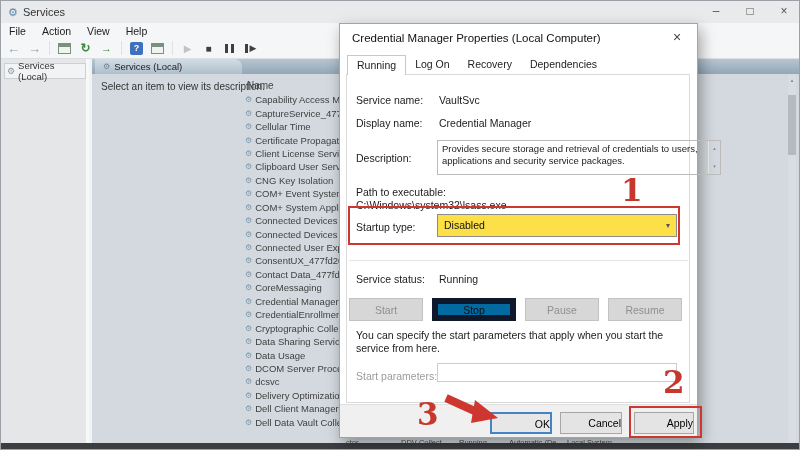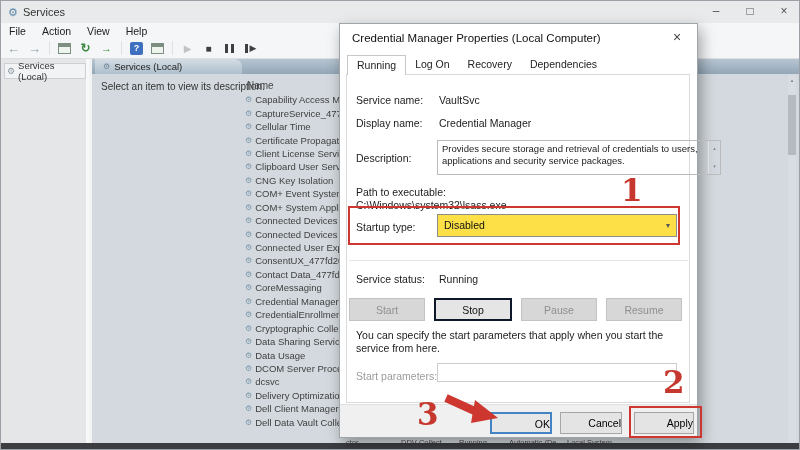--- a/index.html
+++ b/index.html
@@ -79,21 +79,21 @@
   .desc-rail { position:absolute; right:0; top:0; bottom:0; width:12px; border-left:1px solid #e2e2e2;
                display:flex; flex-direction:column; justify-content:space-between; align-items:center;
                font-size:5px; color:#888; padding:2px 0; }
   .startup-select { position:absolute; left:97px; top:190px; width:240px; height:23px; background:#fde047;
                     border:1px solid #8c8c8c; font-size:10.5px; color:#111; line-height:21px; padding-left:6px; }
   .sel-chev { position:absolute; right:6px; top:0; font-size:8px; color:#555; line-height:21px; }
   .separator { position:absolute; left:9px; right:9px; top:236px; border-top:1px solid #e4e4e4; }
   .ctl-btn-row { position:absolute; left:9px; top:274px; width:333px; height:23px; display:flex; gap:9px; }
   .ctl-btn { flex:1; font-size:10.5px; display:flex; align-items:center; justify-content:center; }
   .ctl-btn.disabled { background:#d7d7d7; border:1px solid #c3c3c3; color:#8f8f8f; }
-  .ctl-btn.enabled { background:#e5e5e5; border:2px solid #0f172a; color:#111; }
+  .ctl-btn.enabled { background:#0369a1; border:6px solid #0f172a; color:#111; }
   .hint-text { position:absolute; left:16px; top:305px; width:322px; font-size:10.5px; color:#1c1c1c;
                line-height:13px; }
   .sp-label { color:#9b9b9b; }
   .sp-input { position:absolute; left:97px; top:339px; width:240px; height:19px; border:1px solid #ccc;
               background:#fff; font-size:10px; padding:0 4px; font-family:"Liberation Sans",sans-serif; }
   .dlg-footer { position:absolute; left:0; right:0; bottom:0; height:33px; background:#f0f0f0;
                 border-top:1px solid #e0e0e0; }
   .ftr-btn { position:absolute; top:7px; height:22px; font-size:10.5px; text-align:right; line-height:20px; }
   .btn-ok { left:150px; width:62px; background:#e7e7e7; border:2px solid #4584c4; color:#000; }
   .btn-cancel { left:220px; width:62px; background:#e4e4e4; border:1px solid #a6a6a6; }

